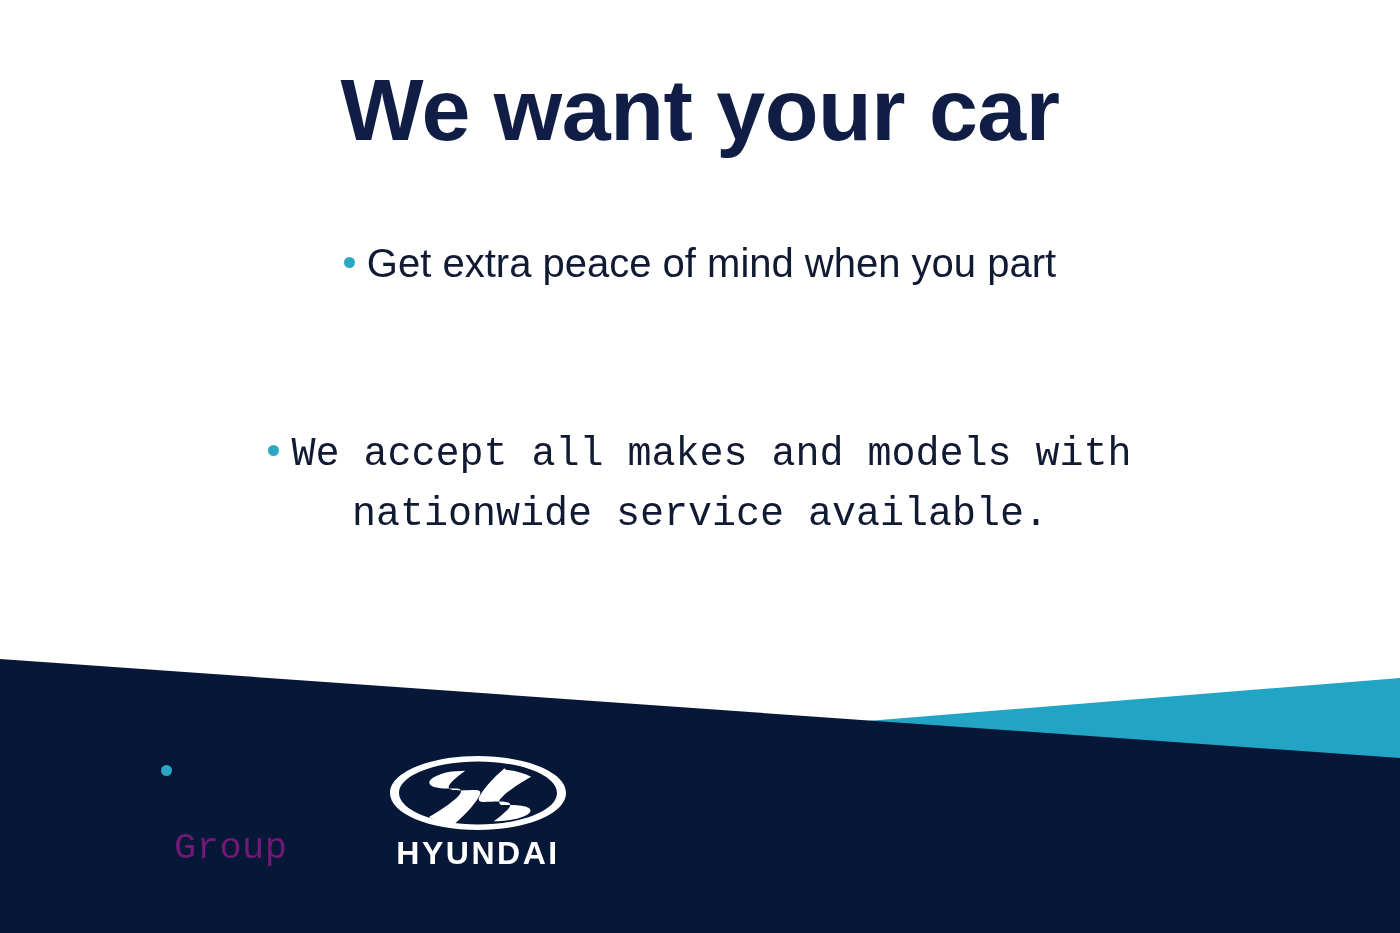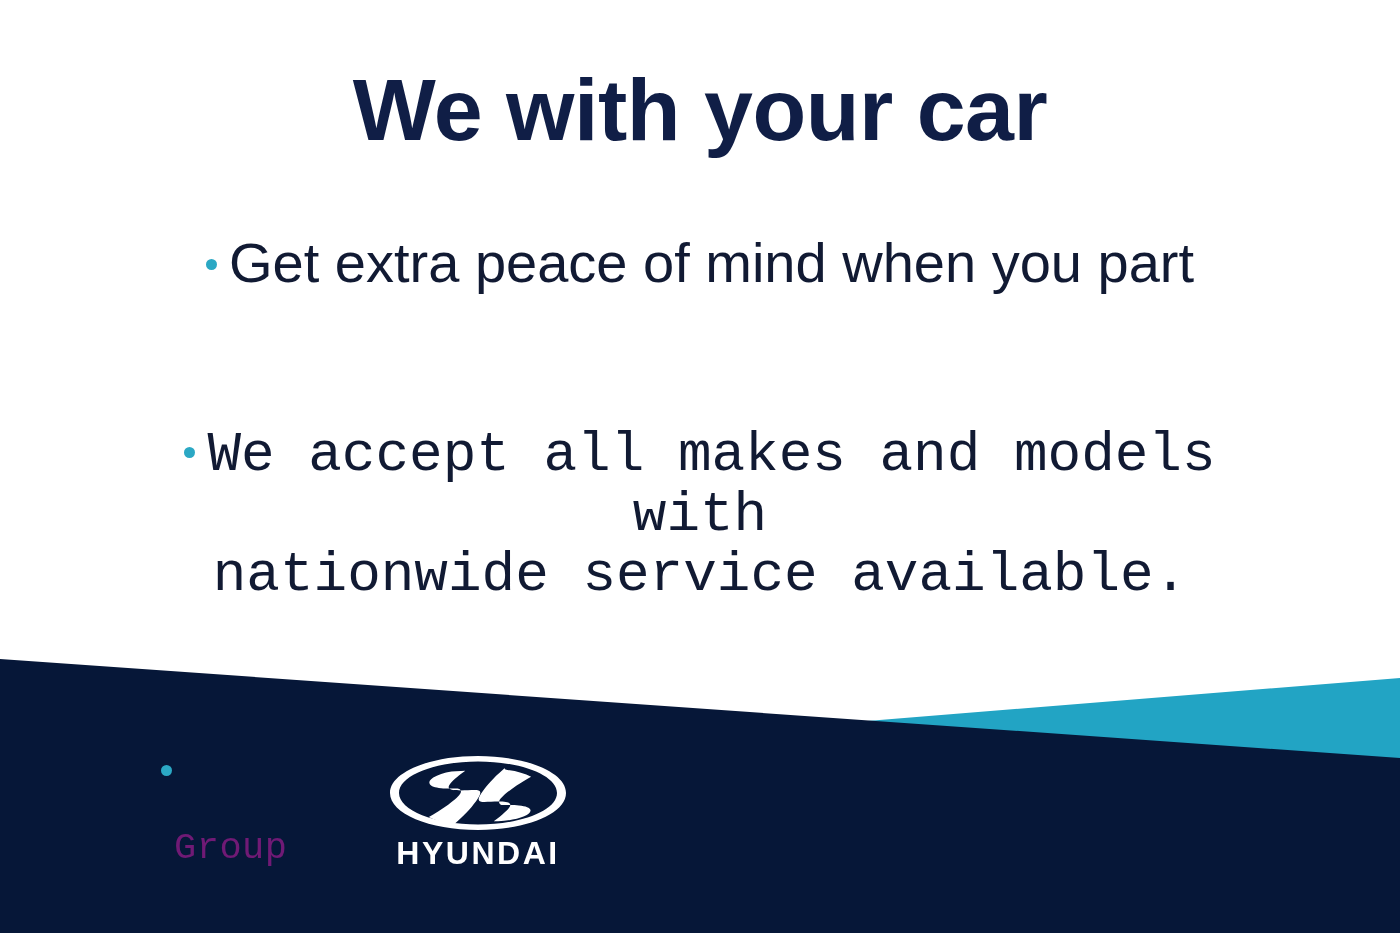--- a/index.html
+++ b/index.html
@@ -38,21 +38,21 @@
 
   
   .copy-block {
     position: absolute;
     left: 180px;
     width: 1040px;
     text-align: center;
     color: #111a33;
     font-family: "Liberation Sans", sans-serif;
     font-weight: normal;
-    font-size: 56px;
+    font-size: 40px;
     line-height: 60px;
     letter-spacing: 0px;
   }
   .copy-block.first { top: 233px; }
   .copy-block.second { top: 425px; font-family: Liberation Mono, monospace; }
 
   .bullet-dot {
     display: inline-block;
     width: 11px;
     height: 11px;
@@ -147,21 +147,21 @@
     line-height: 38px;
     letter-spacing: 2.5px;
     color: #ffffff;
   }
 </style>
 </head>
 <body>
 
 <div id="poster">
 
-  <div class="headline">We with your car</div>
+  <div class="headline">We want your car</div>
 
   <div class="copy-block first">
     <span class="bullet-dot"></span><span>Get extra peace of mind when you part</span><br>
   </div>
 
   <div class="copy-block second">
     <span class="bullet-dot"></span><span>We accept all makes and models with</span><br>
     <span>nationwide service available.</span>
   </div>
 

